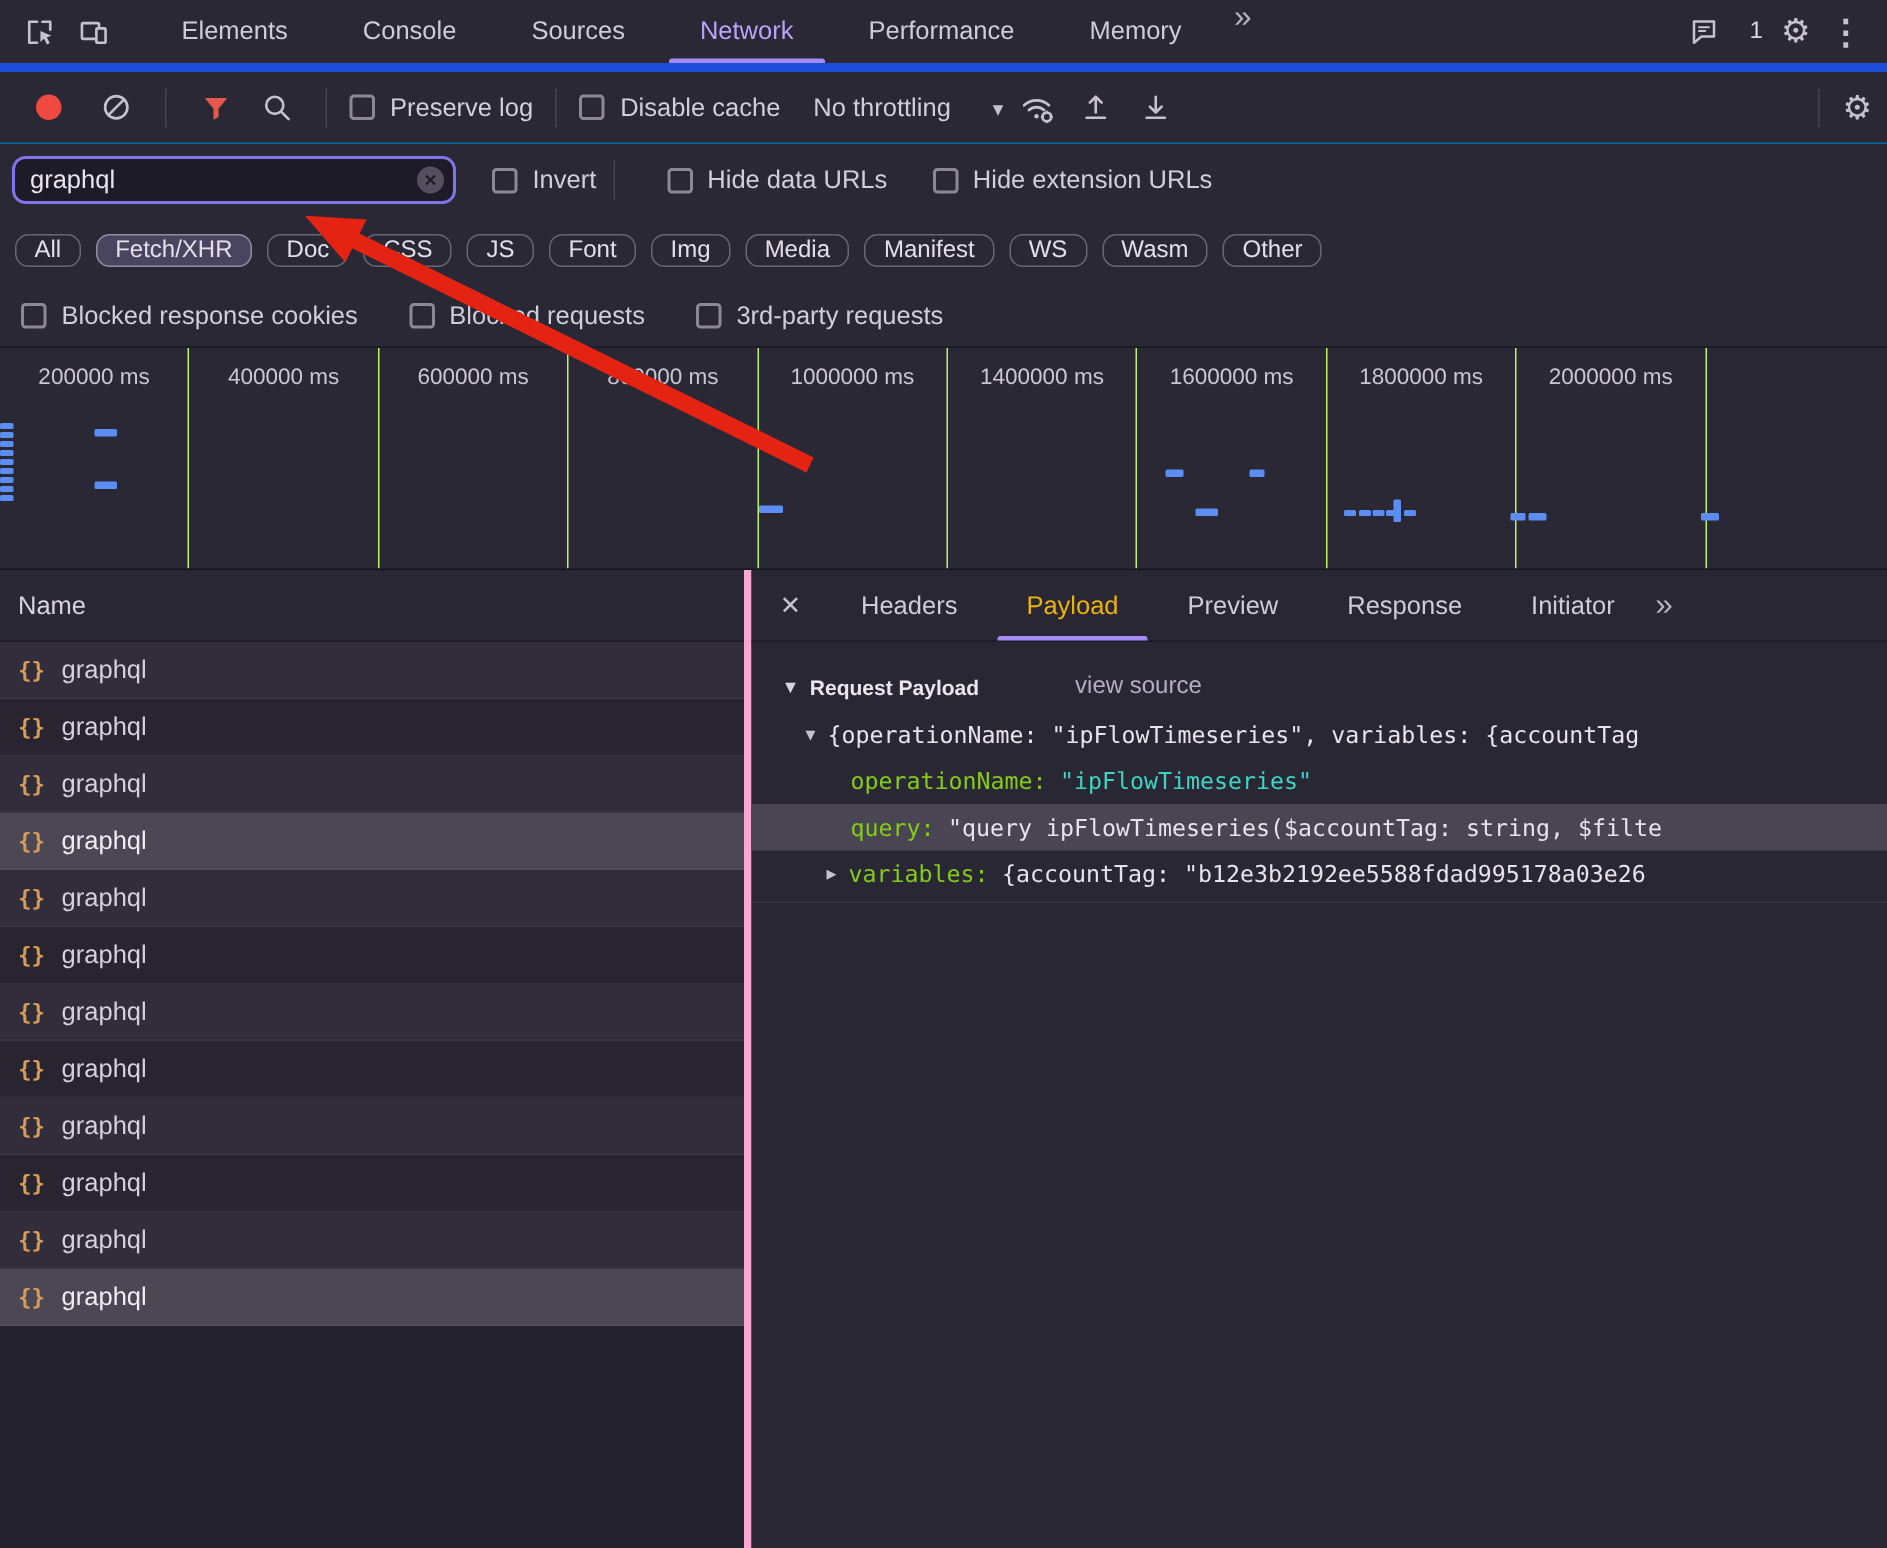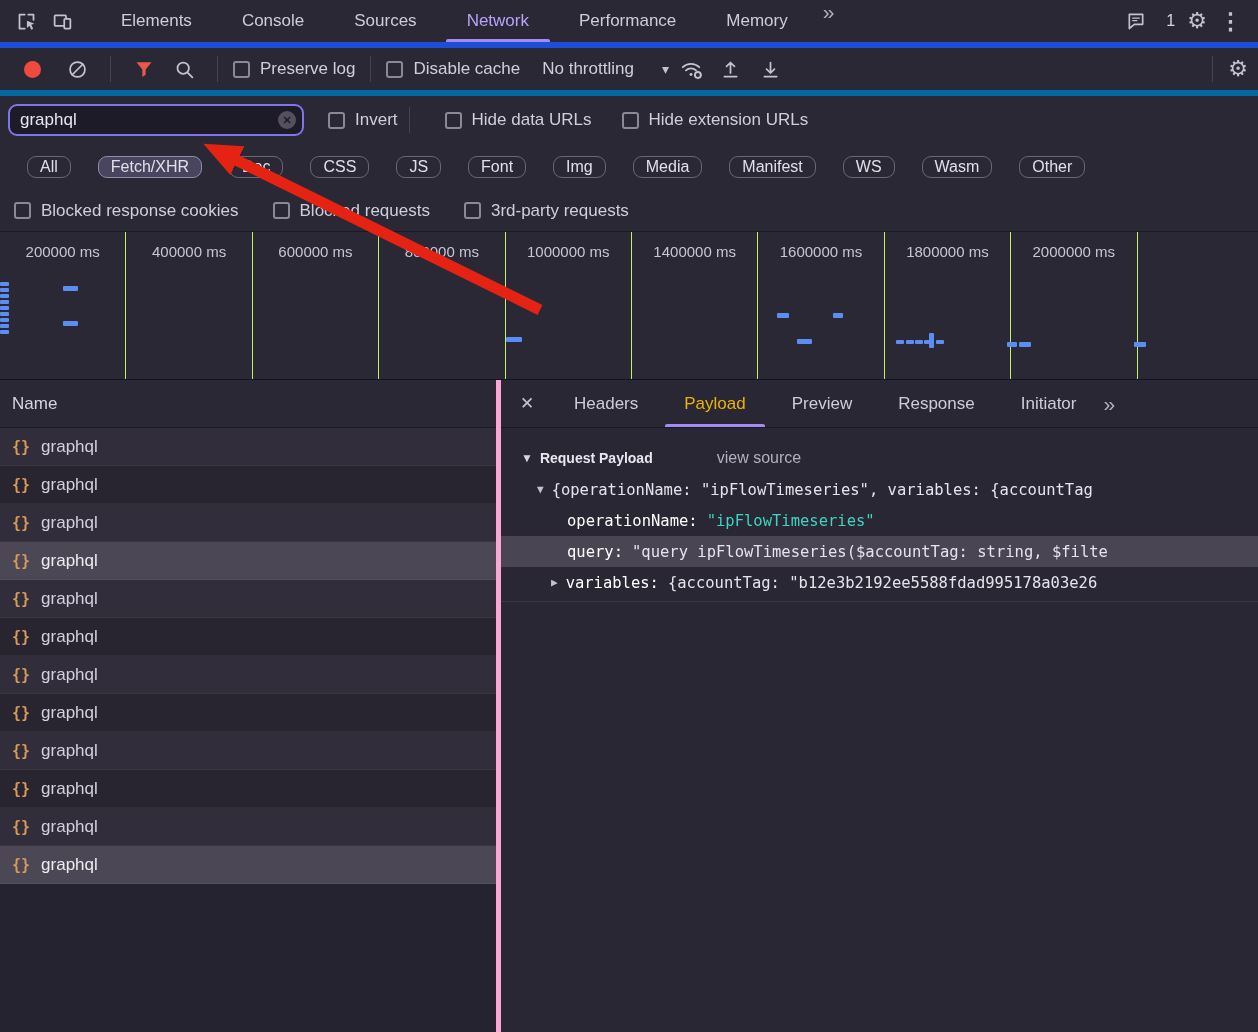--- a/index.html
+++ b/index.html
@@ -15,39 +15,39 @@
   .tab{padding:0 25px;display:flex;align-items:center;font-size:17px;color:#cfccda;position:relative;cursor:pointer;white-space:nowrap;}
   .tab.sel{color:#b7a3f9;}
   .tab.sel::after{content:"";position:absolute;left:4px;right:4px;bottom:0;height:3px;background:#a58af7;border-radius:2px 2px 0 0;}
   .more-glyph{font-size:21px;color:#b6b2c2;padding:0 10px;cursor:pointer;}
   .tabbar-right{margin-left:auto;display:flex;align-items:center;gap:12px;padding-right:8px;}
   .count{font-size:16px;color:#d7d4e0;}
   .glyph{font-size:22px;color:#c5c1d0;cursor:pointer;line-height:1;}
   .kebab{font-size:23px;font-weight:bold;}
 
   
-  .toolbar{height:48px;border-bottom:6px solid #0369a1;display:flex;align-items:center;padding:0 10px;gap:4px;}
+  .toolbar{height:48px;border-bottom:1px solid #0369a1;display:flex;align-items:center;padding:0 10px;gap:4px;}
   .rec{width:17px;height:17px;border-radius:50%;background:#ef4a3f;margin:0 14px;cursor:pointer;flex:0 0 auto;}
   .vsep{width:1px;height:26px;background:#46424f;margin:0 11px;flex:0 0 auto;}
   .check{display:flex;align-items:center;gap:10px;font-size:17px;color:#d1cedb;cursor:pointer;white-space:nowrap;}
   .cb{width:17px;height:17px;border:2px solid #8d8898;border-radius:3px;background:transparent;flex:0 0 auto;}
   .throttle{display:flex;align-items:center;gap:28px;font-size:17px;margin-left:18px;color:#d1cedb;cursor:pointer;white-space:nowrap;}
   .caret{font-size:14px;color:#c5c1d0;}
   .spacer{flex:1;}
 
   
   .filterbar{height:48px;display:flex;align-items:center;padding:0 8px;}
   .finput{position:relative;width:296px;height:32px;flex:0 0 auto;}
   .finput input{width:100%;height:100%;background:#1e1b28;border:2px solid #7f74e8;border-radius:9px;color:#e8e5f0;font-size:17px;padding:0 34px 0 10px;outline:none;font-family:"Liberation Sans",sans-serif;}
   .fclear{position:absolute;right:8px;top:7px;width:18px;height:18px;border-radius:50%;background:#55505f;color:#1f1c28;font-size:11px;font-weight:bold;display:flex;align-items:center;justify-content:center;cursor:pointer;}
   .filterbar .check{margin-left:24px;}
 
   
   .chiprow{height:46px;display:flex;align-items:center;gap:10px;padding:0 10px;}
-  .chip{border:1px solid #6b6575;border-radius:9px;padding:1px 12px;font-size:16px;color:#e2dfea;cursor:pointer;white-space:nowrap;margin-left:17px;}
+  .chip{border:1px solid #6b6575;border-radius:9px;padding:1px 12px;font-size:16px;color:#e2dfea;cursor:pointer;white-space:nowrap;}
   .chip.sel{background:#4a455e;border-color:#938ca8;}
 
   
   .extrarow{height:42px;display:flex;align-items:center;gap:34px;padding:0 14px;border-bottom:1px solid #1c1926;}
 
   
   .timeline{position:relative;height:148px;border-bottom:1px solid #15121f;background:#2b2836;overflow:hidden;}
   .tl-cols{display:flex;height:100%;}
   .tl-col{width:126.4px;flex:0 0 auto;border-right:1px solid #bef264;display:flex;justify-content:center;}
   .tl-label{margin-top:11px;font-size:15px;color:#c9c5d3;white-space:nowrap;}
@@ -75,21 +75,21 @@
   .phead{display:flex;align-items:center;height:32px;padding-left:20px;}
   .tri{font-size:12px;color:#d7d4e0;margin-right:7px;cursor:pointer;}
   .ptitle{font-weight:bold;font-size:14px;color:#e9e6f1;}
   .vsrc{margin-left:64px;color:#b3aec0;font-size:16px;cursor:pointer;}
   .trow{height:31px;display:flex;align-items:center;white-space:nowrap;overflow:hidden;font-family:"DejaVu Sans Mono",monospace;font-size:15.5px;color:#e6e3ee;}
   .trow .tri{font-size:11px;color:#c5c1d0;margin-right:8px;}
   .trow.root{padding-left:36px;}
   .trow.kv{padding-left:66px;}
   .trow.selrow{background:#4a4553;align-items:center;}
   .trow.vars{padding-left:50px;}
-  .key{color:#ffffff;margin-right:9px;flex:0 0 auto;}
+  .key{color:#84cc16;margin-right:9px;flex:0 0 auto;}
   .str{color:#3ed3c2;}
   .val{color:#e6e3ee;}
   .pdivider{height:1px;background:#3a3744;margin-top:3px;}
 
   
   .arrow-ov{position:absolute;left:0;top:0;width:1258px;height:1032px;pointer-events:none;z-index:50;}
 </style>
 </head>
 <body>
 

